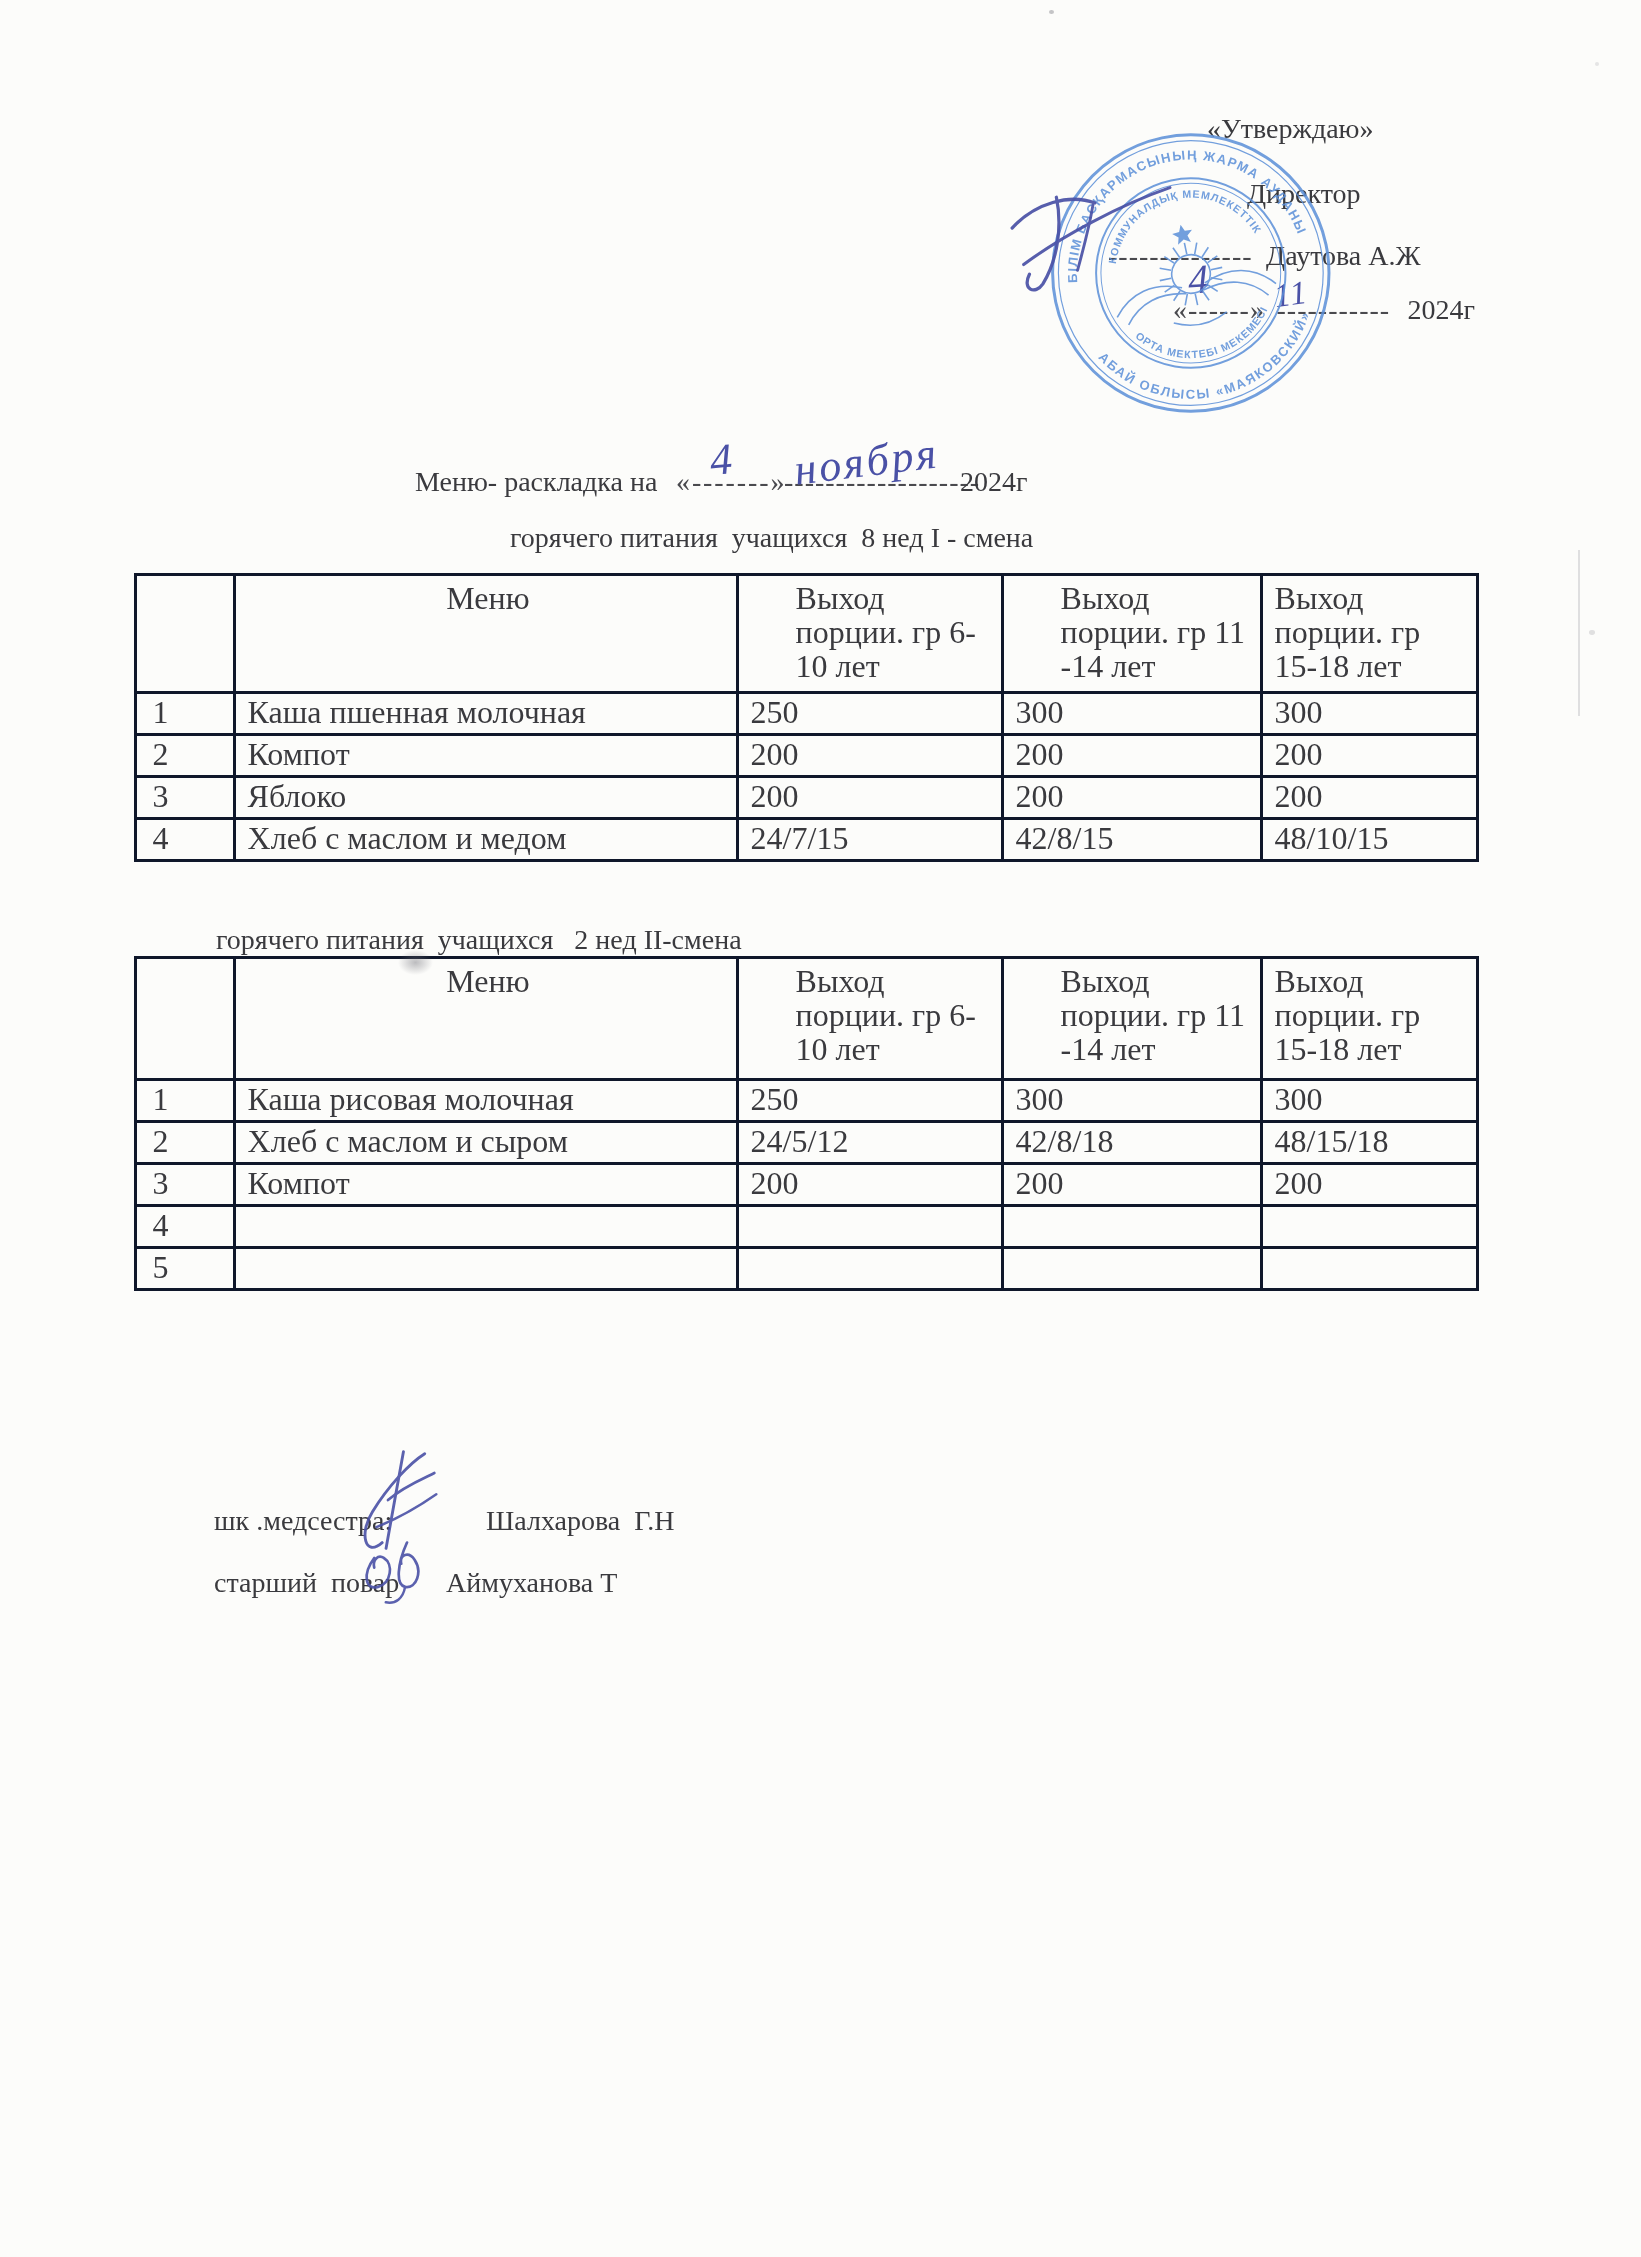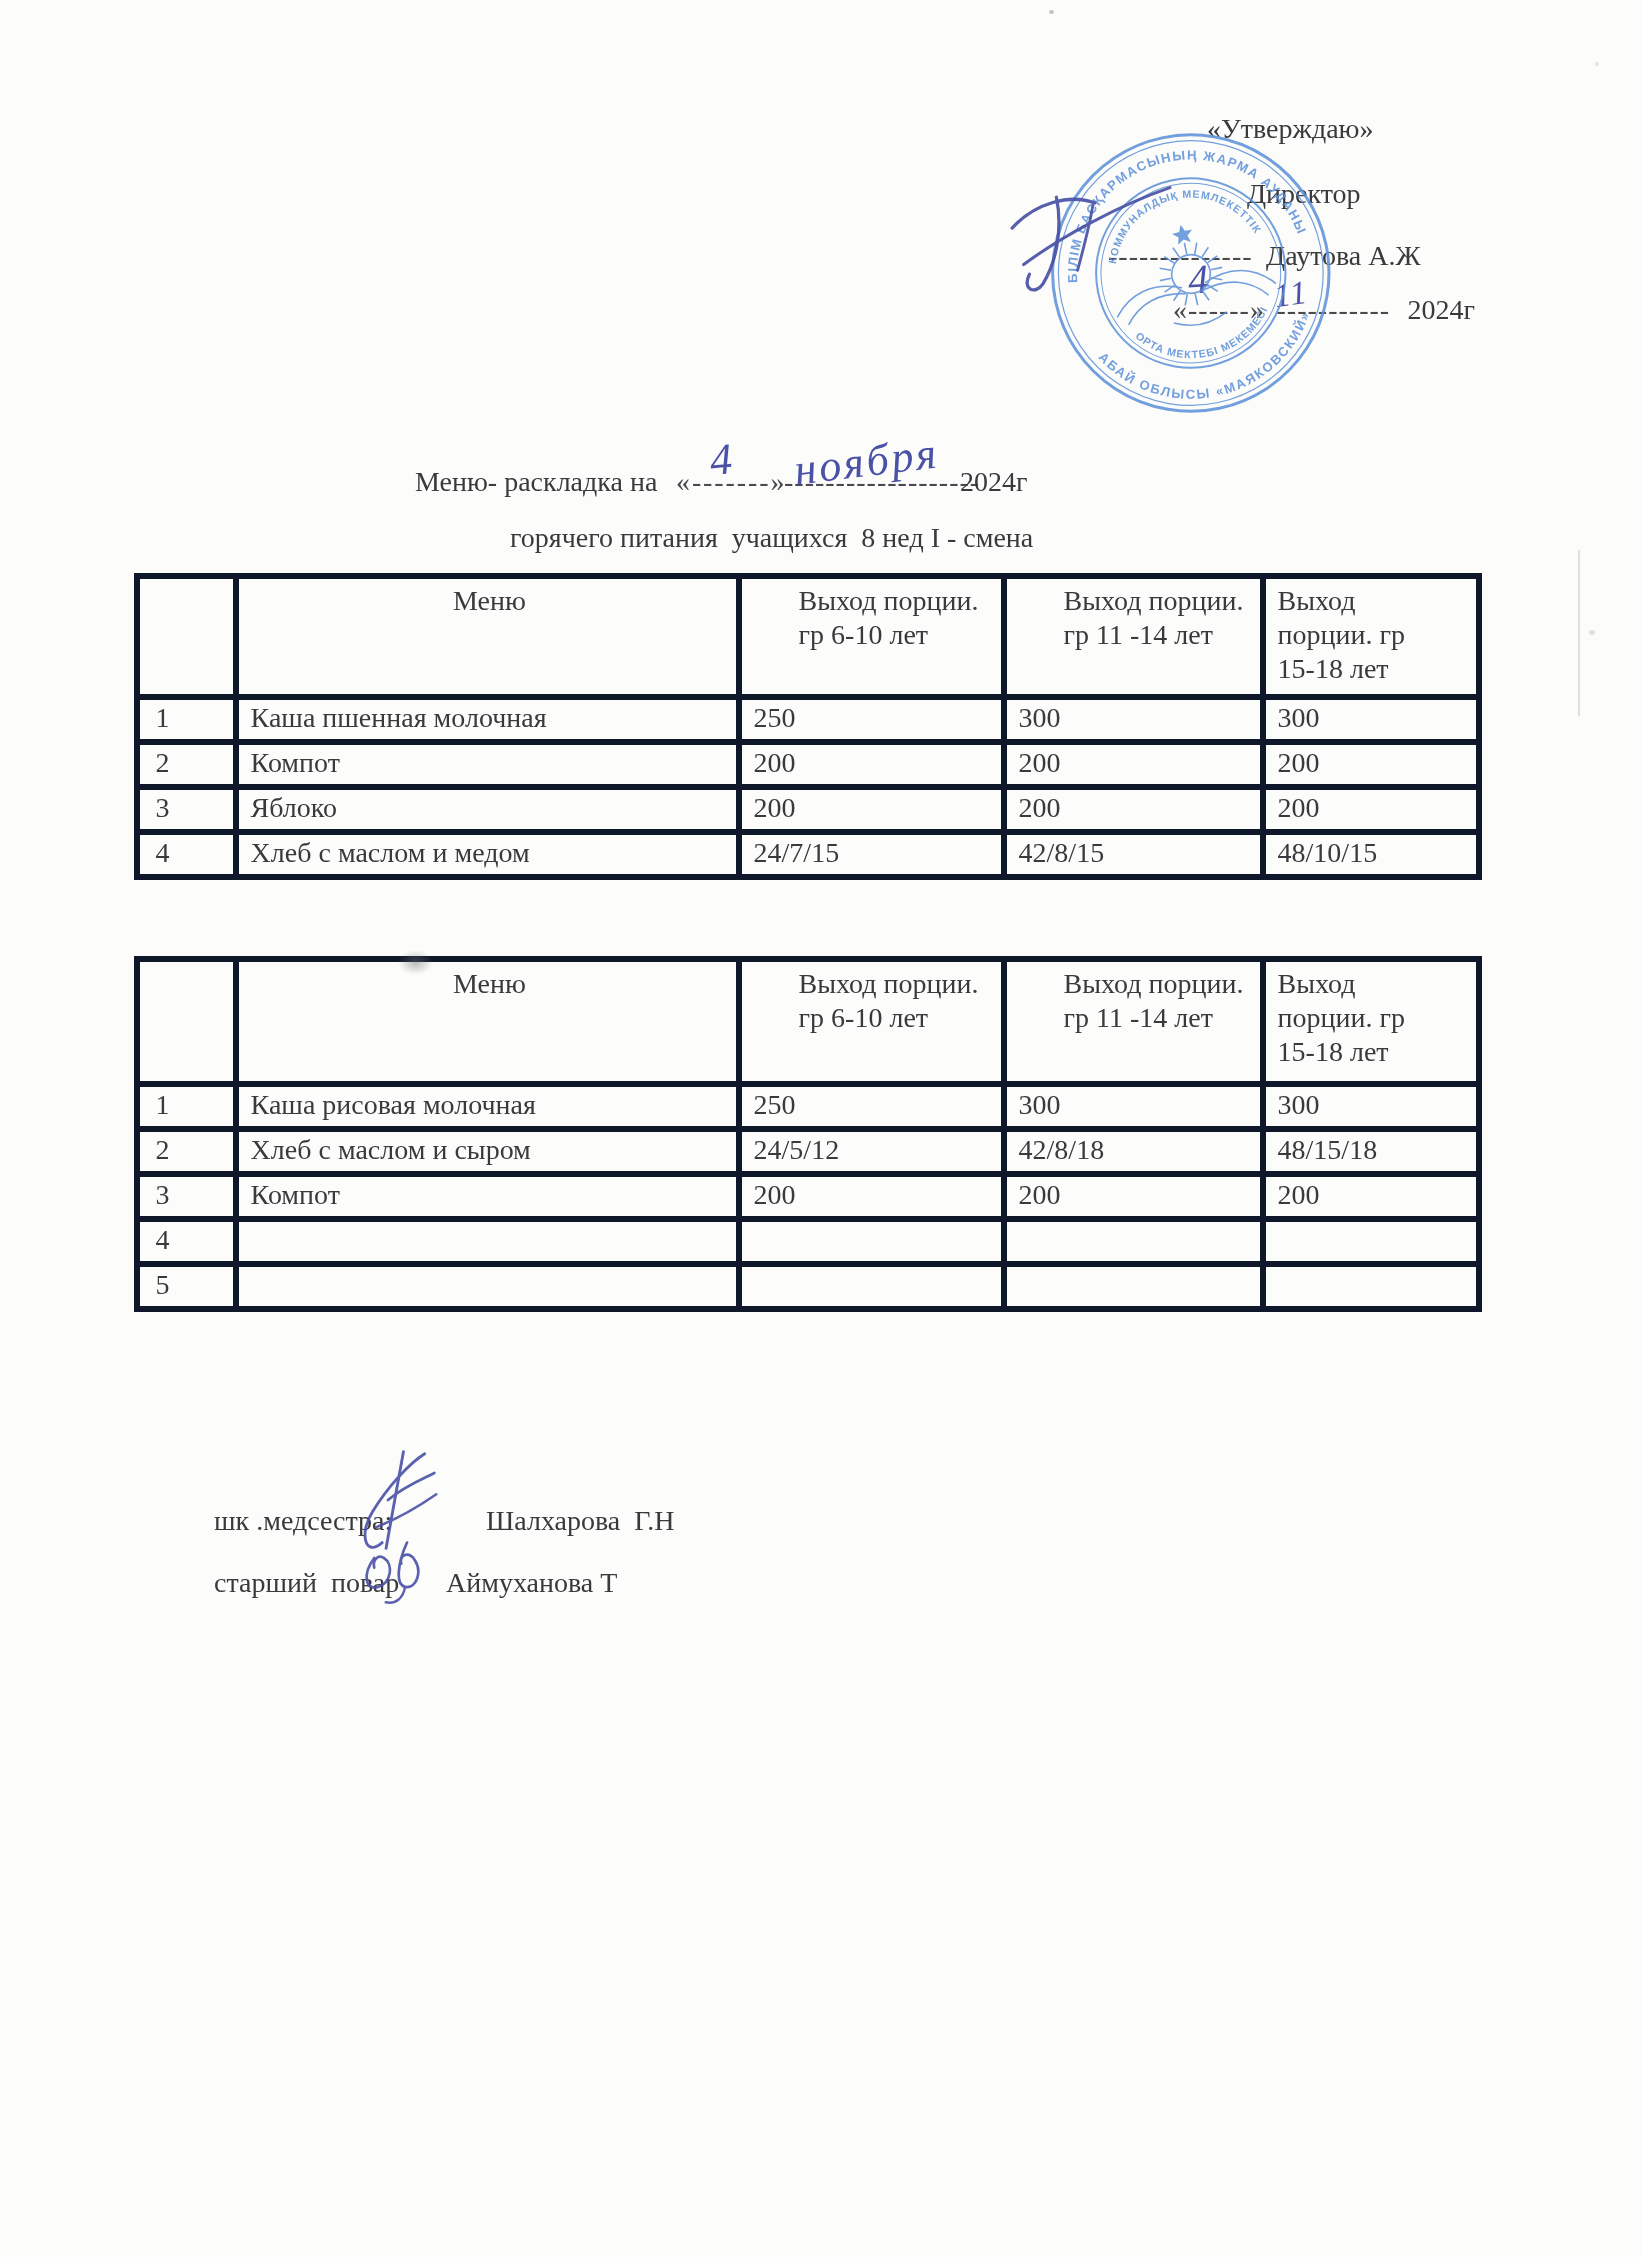--- a/index.html
+++ b/index.html
@@ -47,22 +47,22 @@
   .hw-month-title { left:794px; top:436px; font-size:44px; transform:rotate(-7deg); letter-spacing:2.9px; }
 
   .subtitle1 { left:510px; top:521px; }
   .subtitle2 { left:216px; top:923px; }
 
   
   .menu-table { position:absolute; border-collapse:collapse; table-layout:fixed; width:1342px; left:134px; }
   .t1 { top:573px; }
   .t2 { top:956px; }
   .menu-table th, .menu-table td {
-    border:6px solid #0f172a; vertical-align:top;
-    font-size:28px; line-height:34px; font-weight:normal;
+    border:3px solid #0f172a; vertical-align:top;
+    font-size:32px; line-height:34px; font-weight:normal;
     padding:1px 7.7px 0 11.6px; overflow:hidden; text-align:left;
   }
   .t1 tr.hdr th { height:110px; } .t2 tr.hdr th { height:114px; }
   .t1 tr.row td { height:38px; }  .t2 tr.row td { height:38px; }
   .menu-table th { padding-top:4.8px; }
   .menu-table .c-menu-h { text-align:center; }
   .menu-table .c-num { padding-left:15.4px; }
   .hdr-wrap { max-width:198px;margin-left:45px; }
   .hdr-wrap-narrow { max-width:154px; }
 
@@ -214,20 +214,21 @@
     <tr class="row">
       <td class="c-num">4</td>
       <td>Хлеб с маслом и медом</td>
       <td>24/7/15</td>
       <td>42/8/15</td>
       <td>48/10/15</td>
     </tr>
   </tbody>
     </table>
 
+  <div class="abs doc-text pre subtitle2">горячего питания  учащихся   2 нед II-смена</div>
 
   <table class="menu-table t2">
     <colgroup>
         <col style="width:99px">
         <col style="width:503px">
         <col style="width:265px">
         <col style="width:259px">
         <col style="width:216px">
       </colgroup>
     <tbody>

